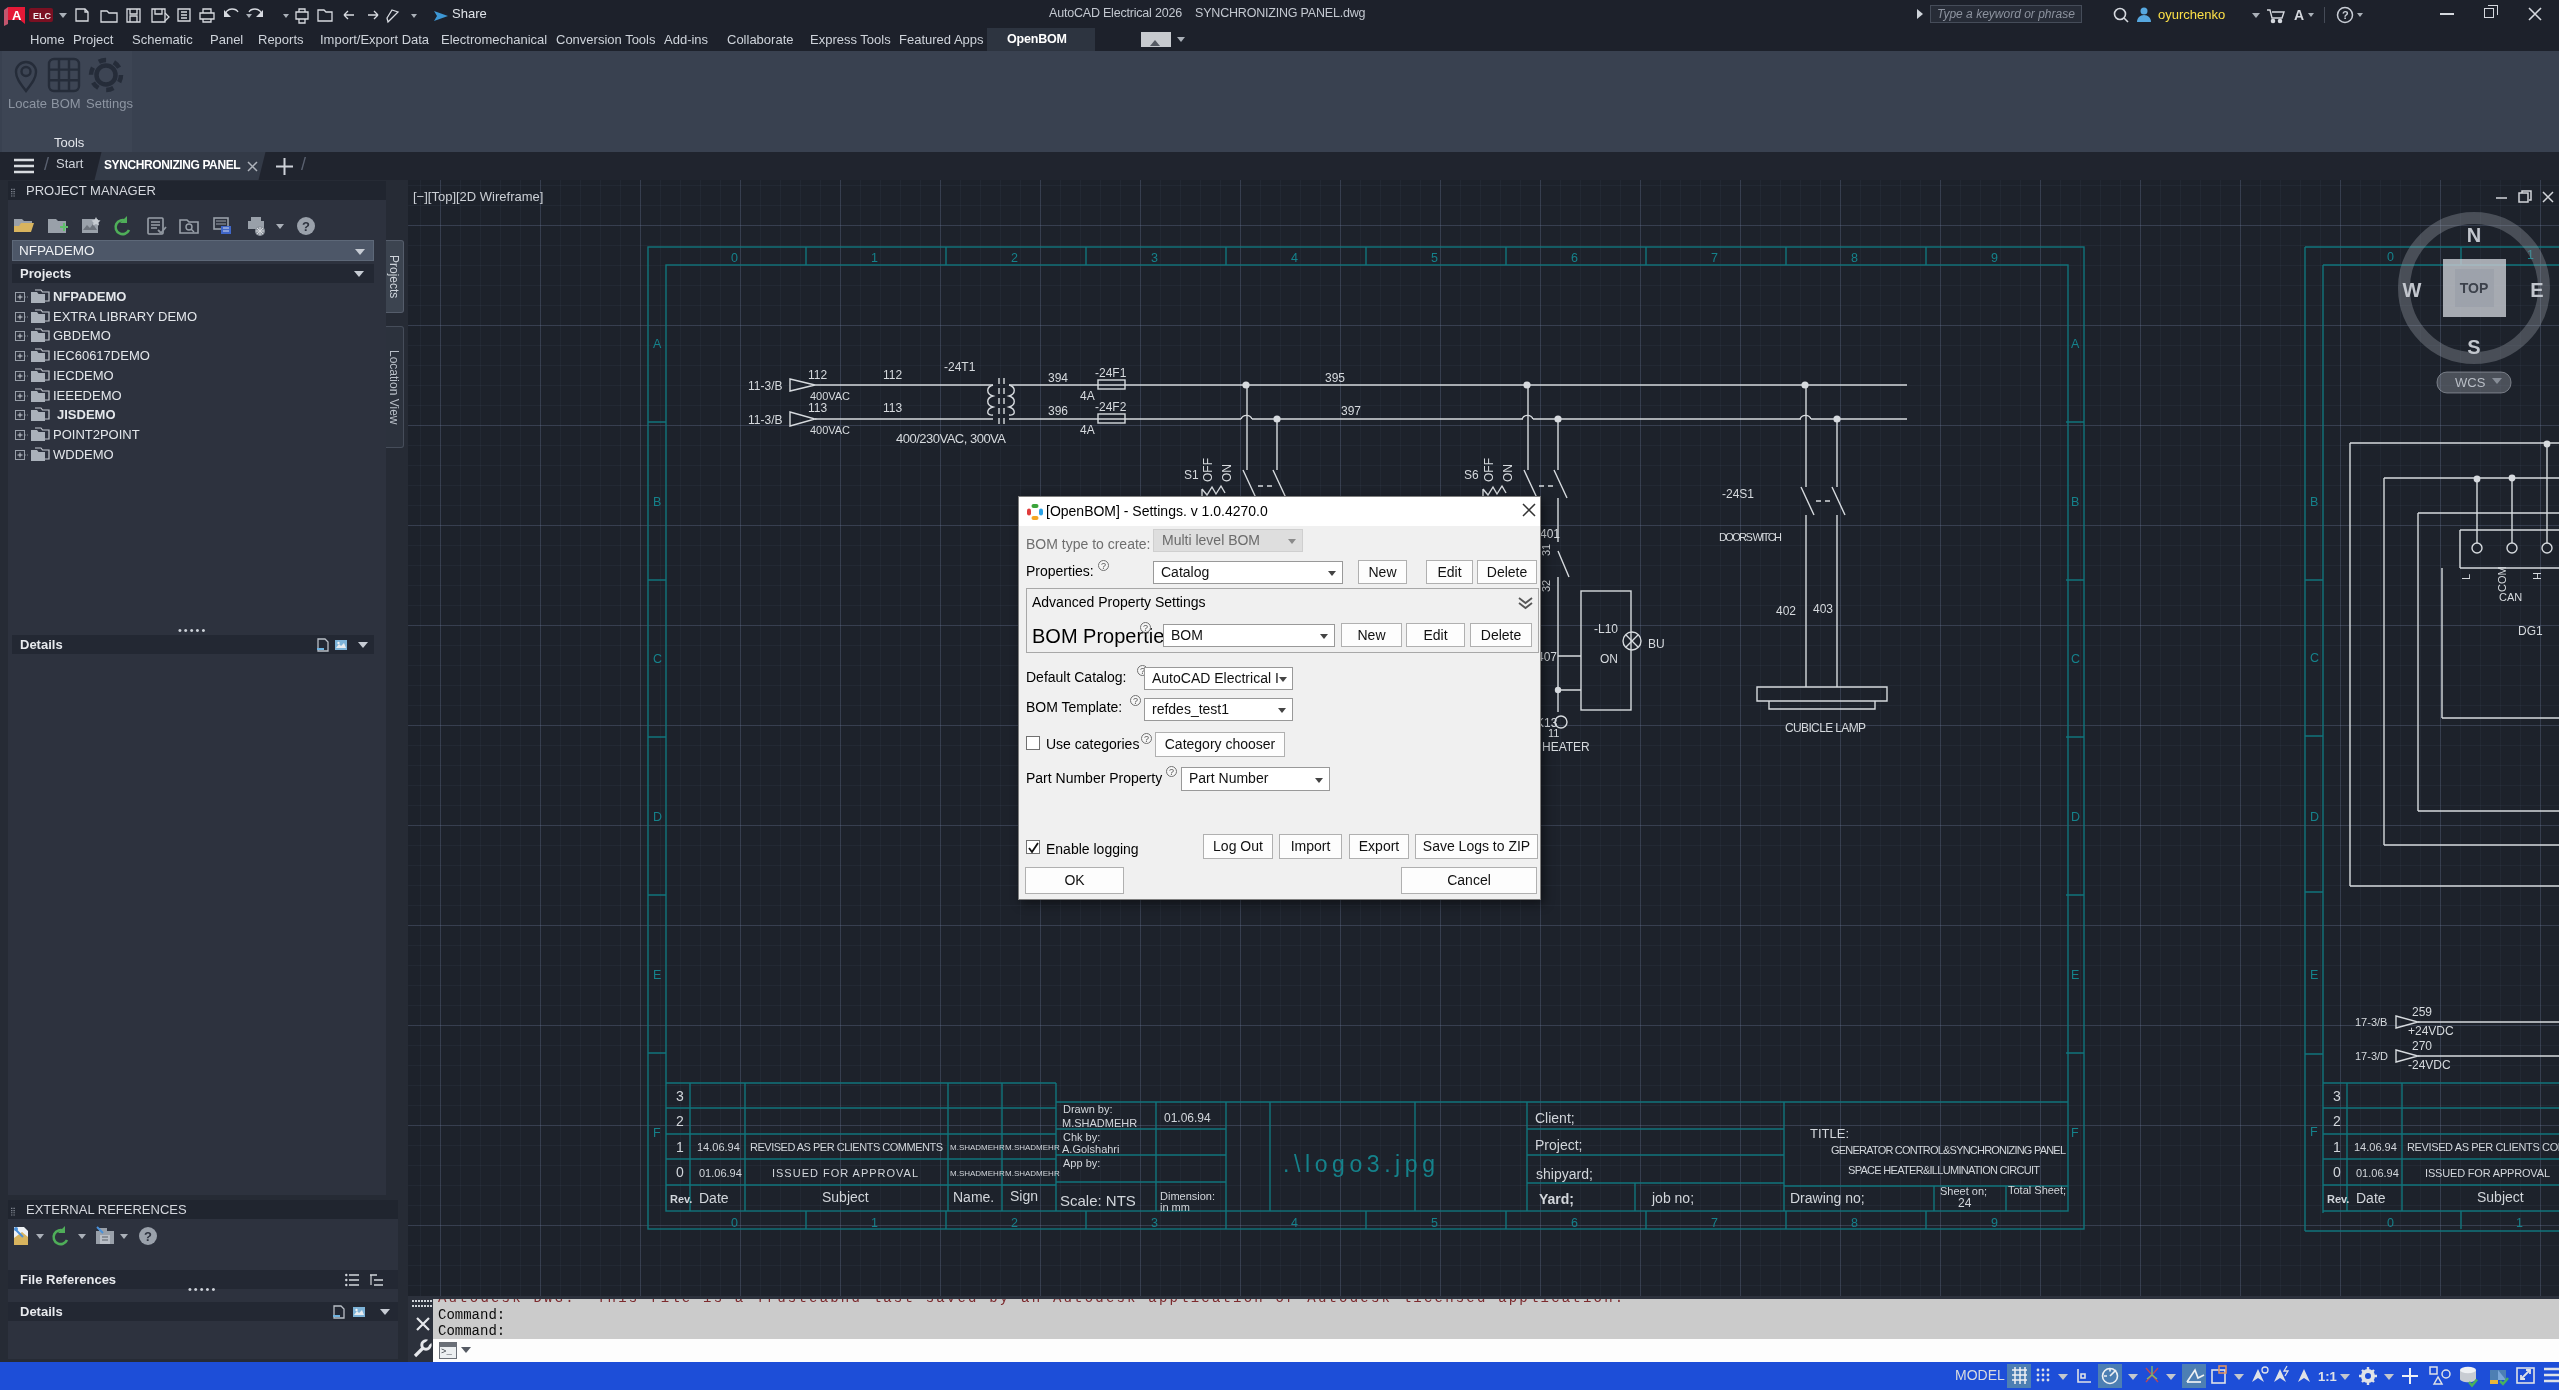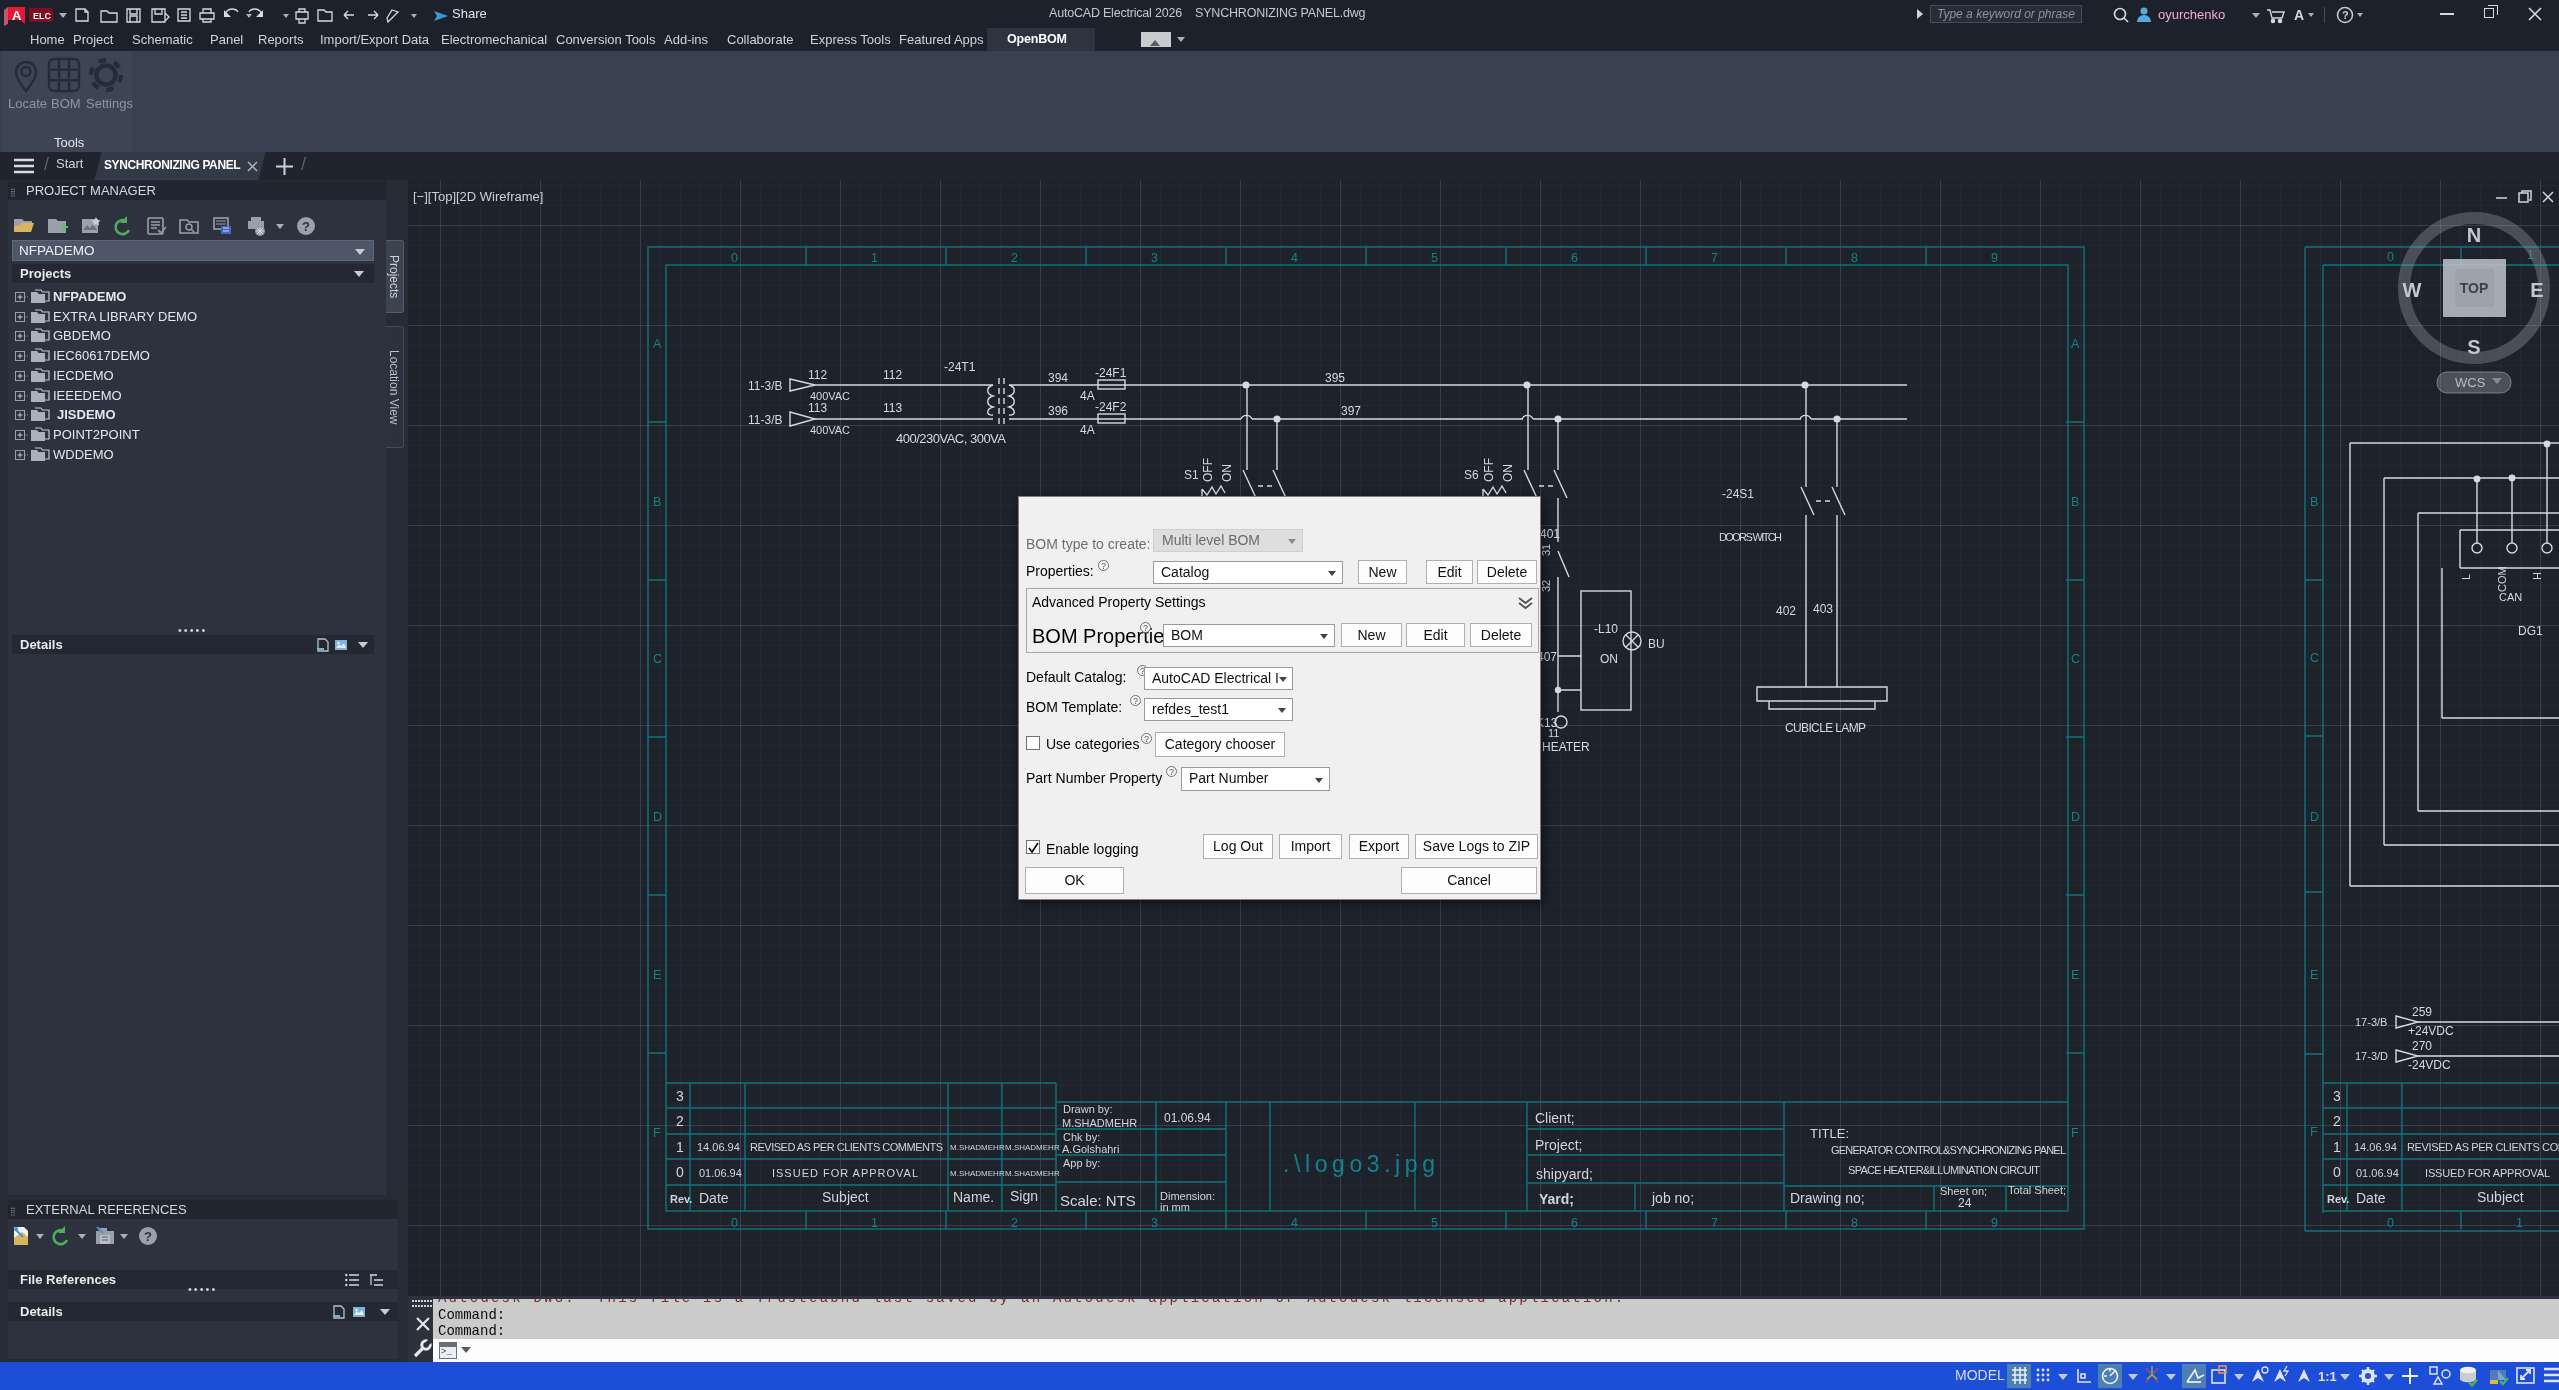--- a/index.html
+++ b/index.html
@@ -90,21 +90,21 @@
         <circle cx="161" cy="15" r="1.6" fill="#d5d8de"></circle>
         <circle cx="168" cy="15" r="1.6" fill="#d5d8de"></circle>
       </g>
   <text x="182" y="14" fill="#d5d8de" font-size="14" font-weight="bold" font-family="Liberation Sans">A</text>
       <path d="M196 7l3 4 3-4z" fill="#aab0b8"></path>
   <rect x="212" y="1" width="1" height="16" fill="#454b57"></rect>
   <circle cx="233" cy="9" r="7.5" stroke="#c9ced6" stroke-width="1.5" fill="none"></circle>
       <text x="230" y="13" fill="#c9ced6" font-size="11" font-weight="bold" font-family="Liberation Sans">?</text>
   <path d="M245 7l3 4 3-4z" fill="#aab0b8"></path>
  </svg>
- <div class="abs" style="left:2158px;top:7px;font-size:13px;color:#f9a8d4">oyurchenko</div>
+ <div class="abs" style="left:2158px;top:7px;font-size:13px;color:#fde047">oyurchenko</div>
  <div class="abs" style="left:2440px;top:13px;width:14px;height:2px;background:#d5d8de"></div>
  <div class="abs" style="left:2484px;top:8px;width:10px;height:10px;border:1.5px solid #d5d8de"></div>
  <div class="abs" style="left:2488px;top:5px;width:10px;height:10px;border-top:1.5px solid #d5d8de;border-right:1.5px solid #d5d8de"></div>
  <svg class="abs" style="left:2528px;top:7px" width="14" height="14">
       <path d="M1 1l12 12 M13 1l-12 12" stroke="#d5d8de" stroke-width="1.6"></path>
     </svg>
 </div>
 
 <div class="abs" id="menubar">
  <div class="mtab" style="left:30px">Home</div>
@@ -723,20 +723,32 @@
   <g stroke="#dfe2e7" fill="none" stroke-width="1.6">
         <rect x="511" y="6" width="17" height="15"></rect>
         <path d="M515 17l9-9" stroke-width="1.8"></path>
         <path d="M524 12V8h-4 M515 13v4h4" stroke-width="1.8"></path>
       </g>
   <path d="M538 7h15 M538 13h15 M538 19h15" stroke="#dfe2e7" stroke-width="2.6"></path>
  </svg>
 </div>
 
 <div class="abs" id="dlg">
+ <div class="abs" id="dlgtitle">
+  <svg class="abs" style="left:8px;top:7px" width="16" height="16" viewBox="0 0 16 16">
+   <rect x="4.5" y="0" width="7" height="4" rx="2" fill="#3ba43b"></rect>
+   <rect x="0" y="4.5" width="4" height="7" rx="2" fill="#e03c3c"></rect>
+   <rect x="12" y="4.5" width="4" height="7" rx="2" fill="#29a3e8"></rect>
+   <rect x="4.5" y="12" width="7" height="4" rx="2" fill="#f5a623"></rect>
+  </svg>
+  <div class="abs" style="left:27px;top:6px;font-size:14px;color:#000">[OpenBOM] - Settings.  v 1.0.4270.0</div>
+  <svg class="abs" style="left:503px;top:6px" width="14" height="14">
+        <path d="M1 1l12 12 M13 1L1 13" stroke="#333" stroke-width="1.5"></path>
+      </svg>
+ </div>
 
  <div class="abs" style="left:7px;top:39px;font-size:14px;color:#6e6e6e">BOM type to create:</div>
  <div class="abs" style="left:134px;top:32px;width:150px;height:23px;background:#dedede;border:1px solid #cfcfcf;color:#6b6b6b;font-size:14px;line-height:21px;padding-left:8px">Multi level BOM
    <div class="dbtncar" style="border-top-color:#8a8a8a"></div></div>
 
  <div class="abs" style="left:7px;top:66px;font-size:14px;color:#000">Properties:</div>
  <div class="qm" style="left:79px;top:63px">?</div>
  <div class="combo" style="left:134px;top:64px;width:190px;height:23px">Catalog<div class="car"></div></div>
  <div class="dbtn" style="left:339px;top:63px;width:49px;height:24px;line-height:22px">New</div>
  <div class="dbtn" style="left:407px;top:63px;width:47px;height:24px;line-height:22px">Edit</div>

